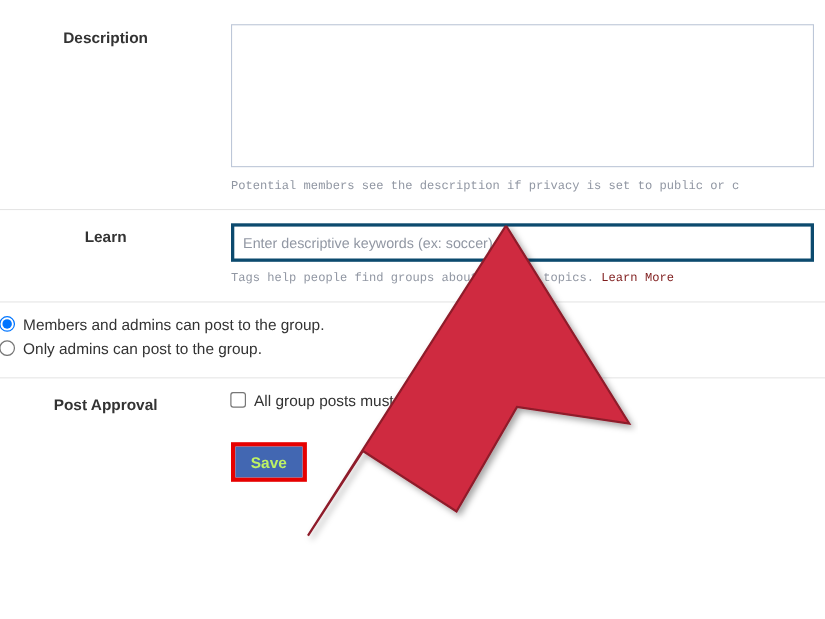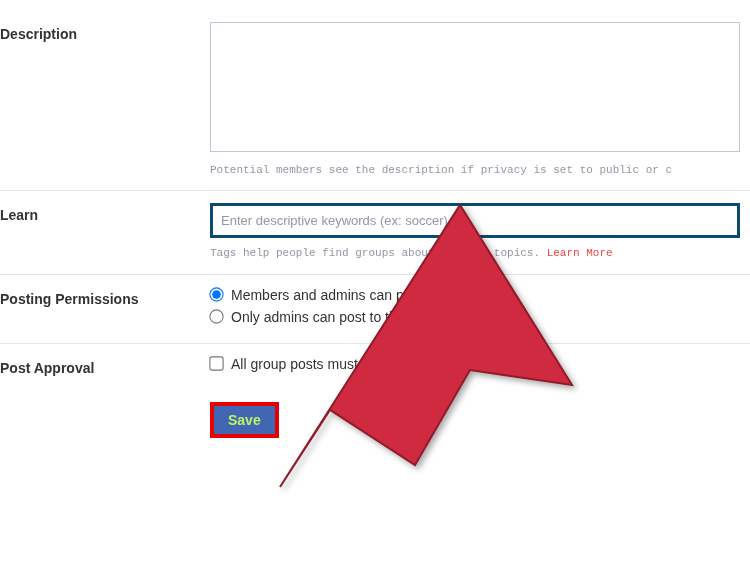--- a/index.html
+++ b/index.html
@@ -18,21 +18,21 @@
     }
     .form-row {
       display: flex;
       align-items: flex-start;
       border-bottom: 1px solid #e5e5e5;
       padding: 12px 0;
     }
     .form-row.no-border { border-bottom: none; }
     .label-col {
       width: 210px;
-      text-align: left;
+      text-align: center;
       padding-right: 18px;
       padding-top: 4px;
       font-weight: bold;
       color: #333;
       flex-shrink: 0;
     }
     .field-col {
       flex: 1;
       padding-right: 10px;
     }
@@ -47,21 +47,21 @@
       background: #fff;
     }
     .help-text {
       color: #9197a3;
       font-size: 11px;
       margin-top: 8px;
       line-height: 1.4;
       font-family: Liberation Mono, monospace;
     }
     .help-text a {
-      color: #ef4444;
+      color: #7f1d1d;
       text-decoration: none;
       margin-top: 28px;
     }
     .text-input {
       width: 100%;
       border: 3px solid #0c4a6e;
       padding: 7px 8px;
       font-size: 13px;
       font-family: inherit;
       color: #333;
@@ -134,21 +134,20 @@
     <div class="label-col">Learn</div>
     <div class="field-col">
       <input type="text" class="text-input" placeholder="Enter descriptive keywords (ex: soccer)" style="">
       <div class="help-text">
         <span>Tags help people find groups about certain topics. </span><a href="#">Learn More</a>
       </div>
     </div>
   </div>
 
   <div class="form-row">
-    <div class="label-col">Posting Permissions</div>
     <div class="field-col">
       <label class="radio-row">
         <input type="radio" name="posting" checked="" style="">
         <span>Members and admins can post to the group.</span>
       </label>
       <label class="radio-row">
         <input type="radio" name="posting" style="">
         <span>Only admins can post to the group.</span>
       </label>
     </div>

